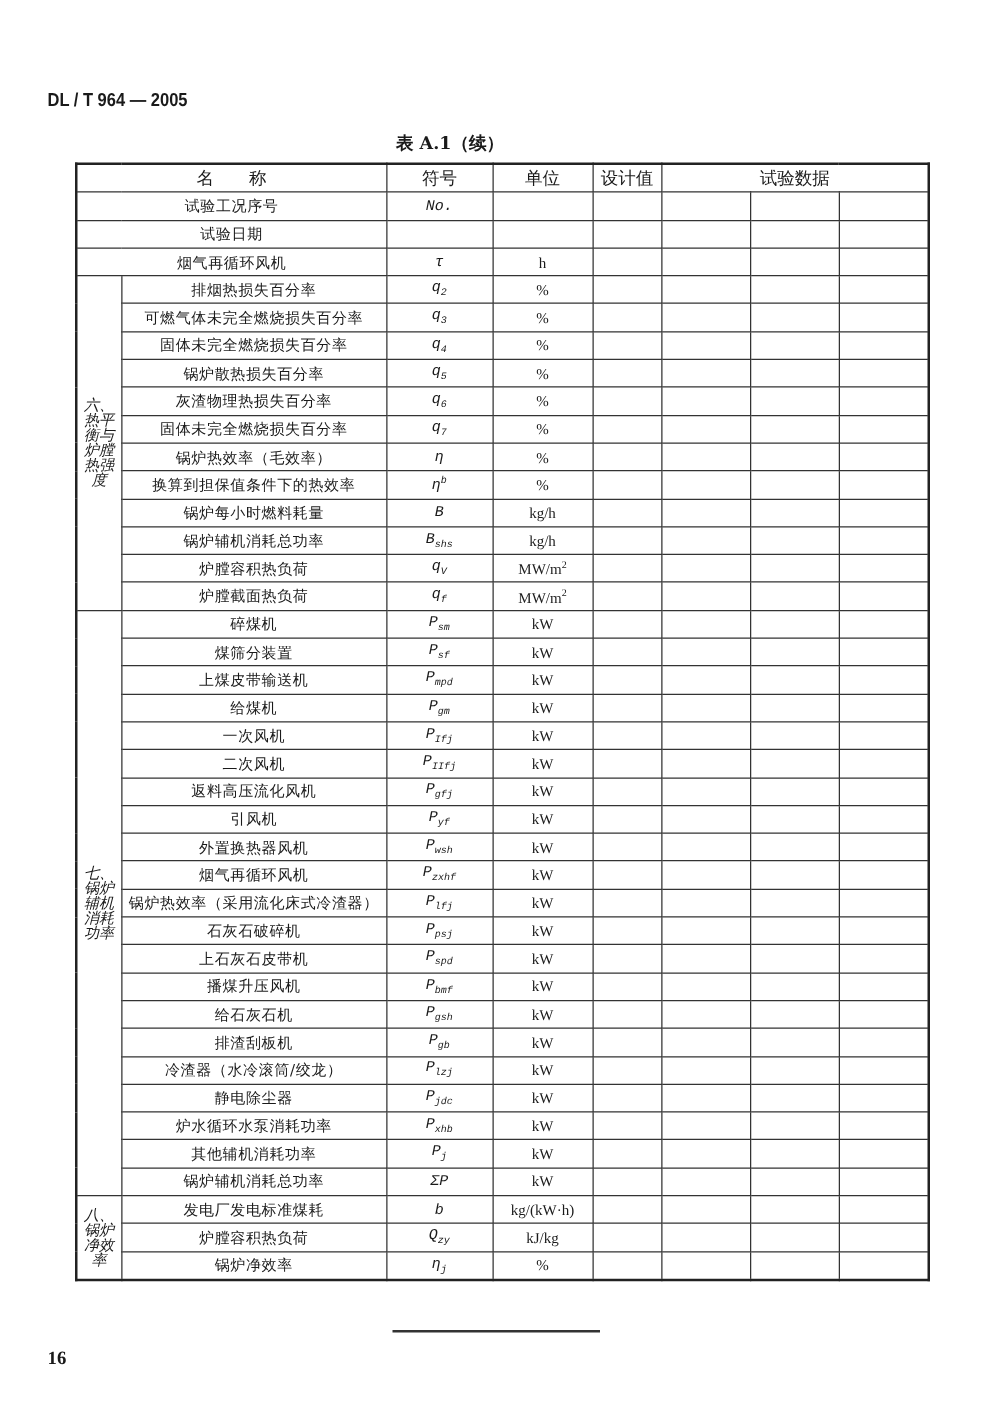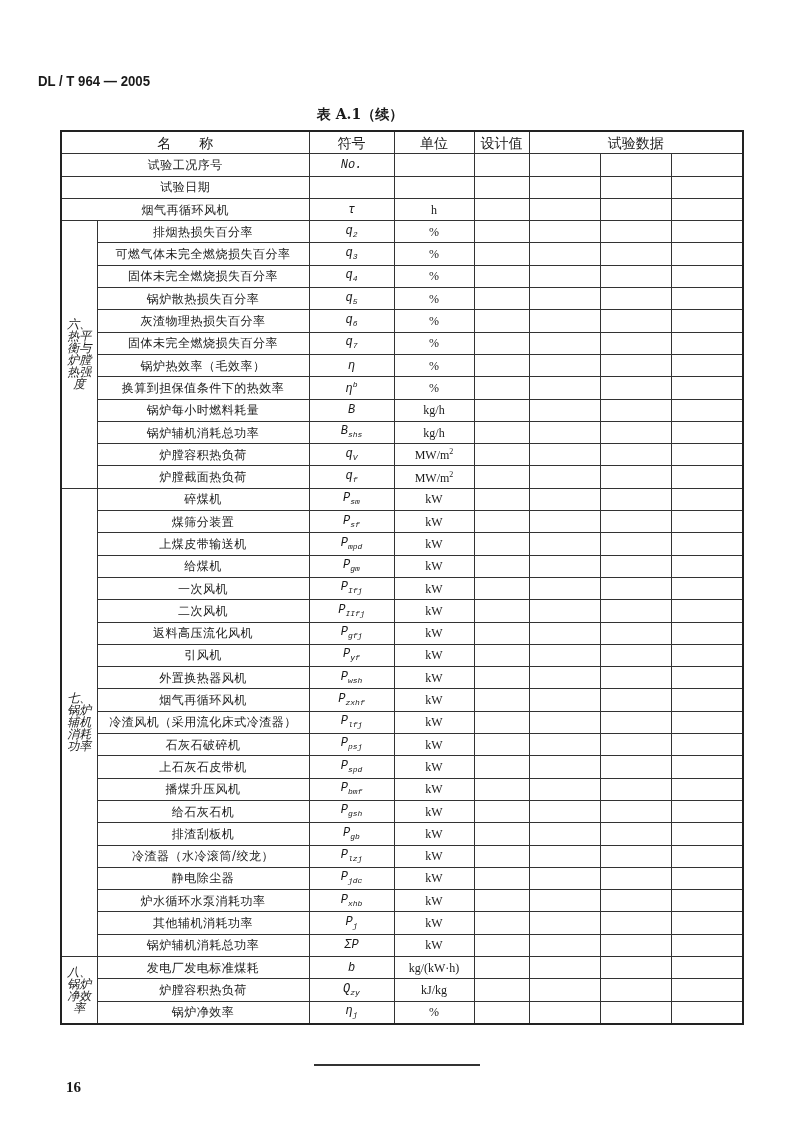--- a/index.html
+++ b/index.html
@@ -16,21 +16,21 @@
   table.main th { font-size: 14px; margin-top: 44px; }
   .sym { font-family: Liberation Mono, monospace; font-style: italic; font-size: 13px; font-weight: bold; }
   .sym sub { font-size: 8px; font-style: italic; }
   .sym sup { font-size: 8px; }
   .unit { font-family: "Liberation Serif", serif; font-weight: bold; font-size: 12px; }
   .unit sup { font-size: 8px; }
   .section { font-size: 12.5px; line-height: 1.35; white-space: normal !important; padding: 0 2px !important; font-style: italic; }
   .name { letter-spacing: 0.5px; }
   .footer-rule { position: absolute; left: 314px; top: 1064px; width: 166px; height: 2px; background: #333; }
   .page-num { position: absolute; left: 38px; top: 1079px; font-family: "Liberation Serif", serif;
-              font-weight: bold; font-size: 15px; margin-left: 28px; }
+              font-weight: bold; font-size: 15px; }
 </style>
 </head>
 <body>
 
 <div class="doc-code">DL / T 964 — 2005</div>
 <div class="table-title">表 A.1（续）</div>
 
 <table class="main">
   <colgroup>
     <col style="width:36px">
@@ -273,21 +273,21 @@
       <tr>
         <td class="name">烟气再循环风机</td>
         <td class="sym"><span>P</span><sub>zxhf</sub></td>
         <td class="unit"><span>kW</span></td>
         <td></td>
         <td></td>
         <td></td>
         <td></td>
       </tr>
       <tr>
-        <td class="name">冷渣风机（采用流化床式冷渣器）</td>
+        <td class="name">锅炉热效率（采用流化床式冷渣器）</td>
         <td class="sym"><span>P</span><sub>lfj</sub></td>
         <td class="unit"><span>kW</span></td>
         <td></td>
         <td></td>
         <td></td>
         <td></td>
       </tr>
       <tr>
         <td class="name">石灰石破碎机</td>
         <td class="sym"><span>P</span><sub>psj</sub></td>

